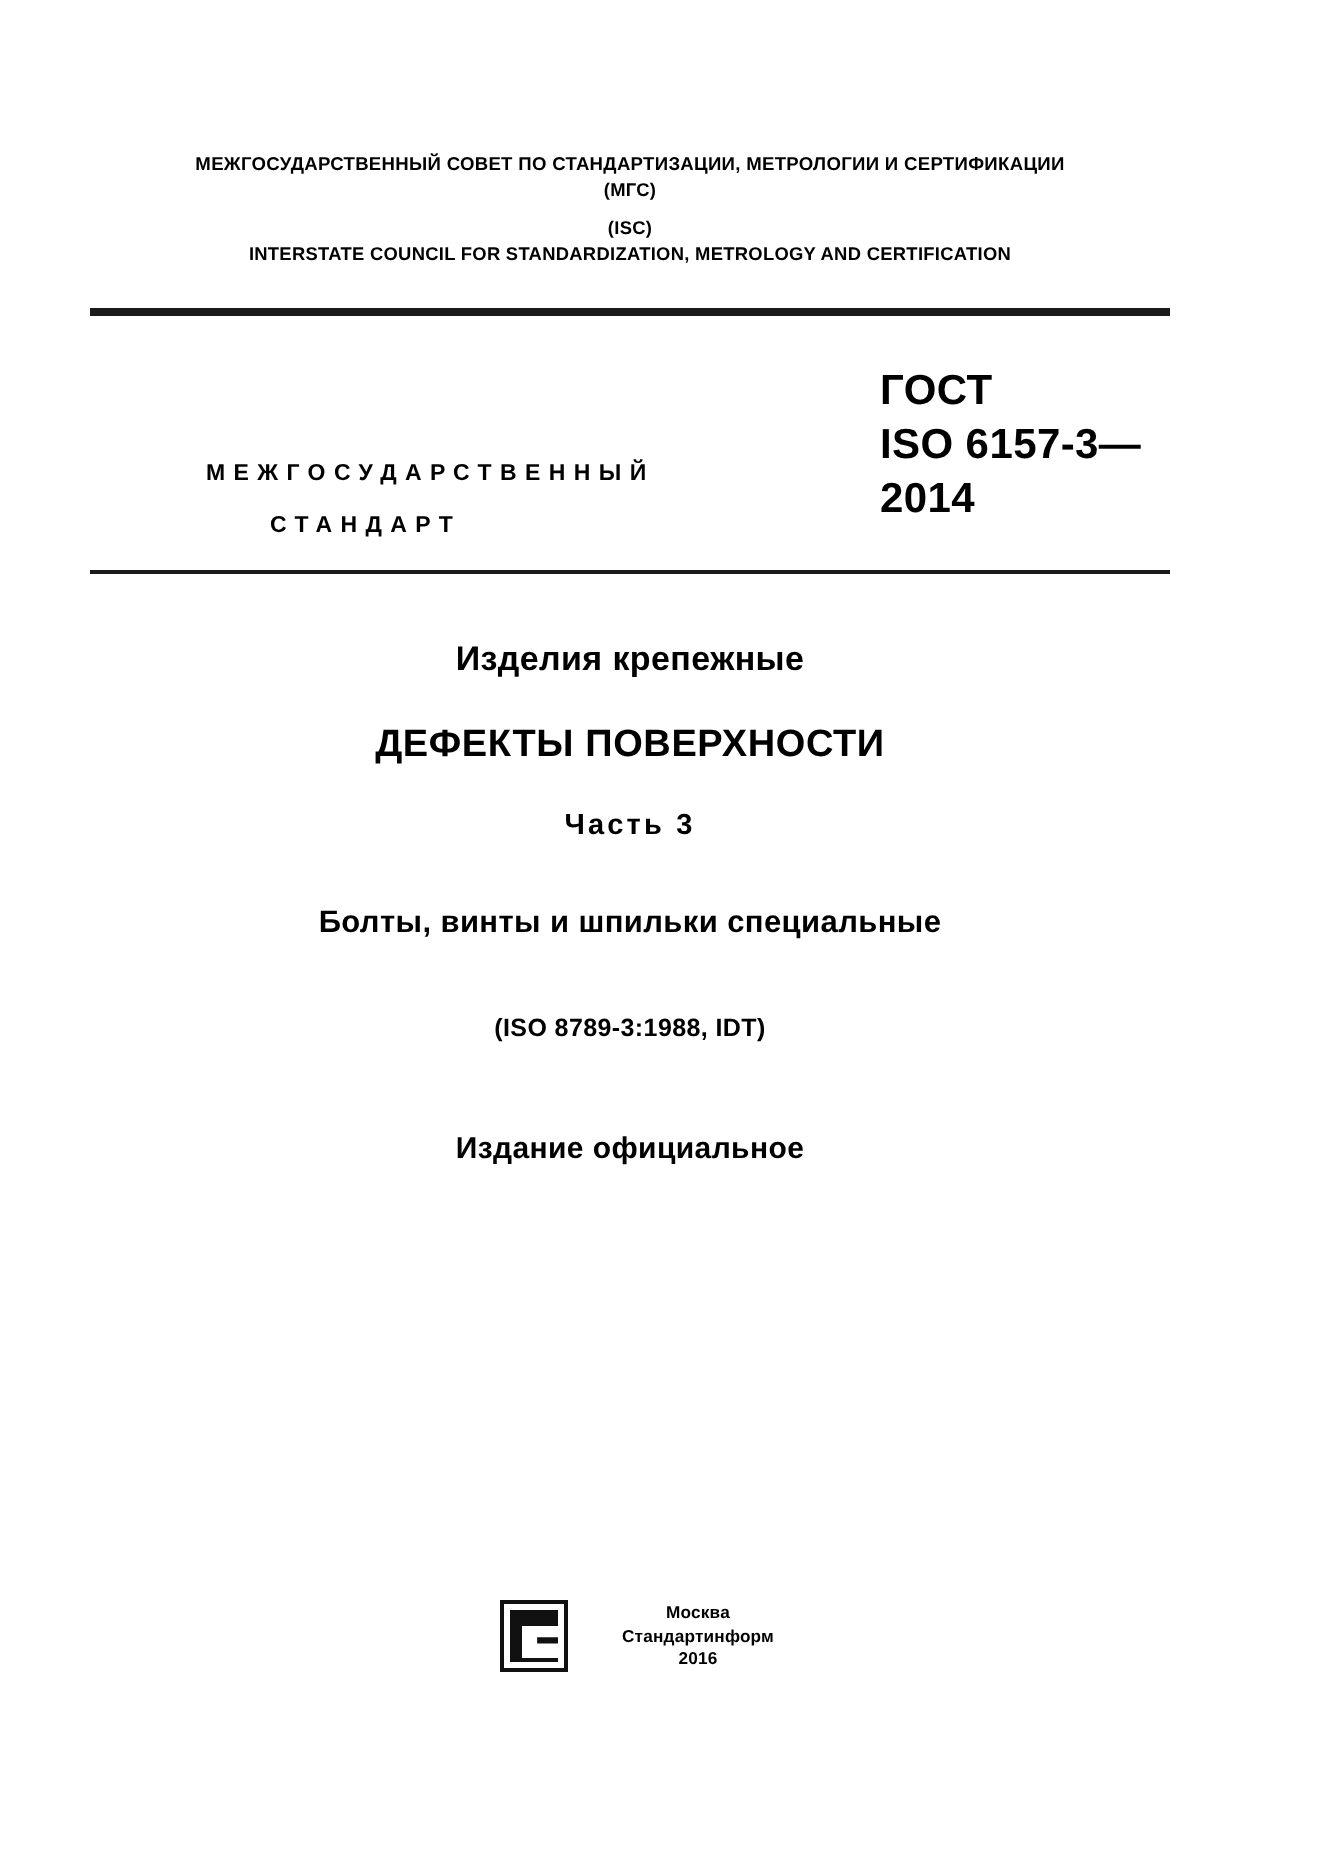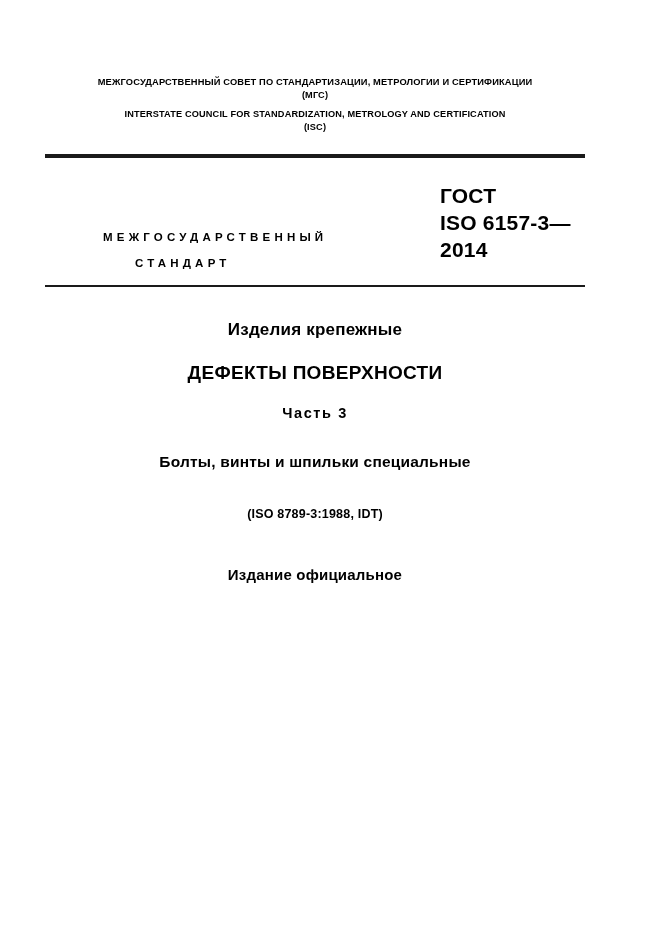--- a/index.html
+++ b/index.html
@@ -205,22 +205,22 @@
 </head>
 <body>
 
 <div class="page">
   <div class="content">
 
     <div class="org-block">
       <div class="org-line ru1">МЕЖГОСУДАРСТВЕННЫЙ СОВЕТ ПО СТАНДАРТИЗАЦИИ, МЕТРОЛОГИИ И СЕРТИФИКАЦИИ</div>
       <div class="org-line">(МГС)</div>
       <div class="org-gap"></div>
+      <div class="org-line">(ISC)</div>
       <div class="org-line">INTERSTATE COUNCIL FOR STANDARDIZATION, METROLOGY AND CERTIFICATION</div>
-      <div class="org-line">(ISC)</div>
     </div>
 
     <div class="rule-thick" id="rule-top"></div>
 
     <div class="std-row">
       <div class="std-left">
         <div class="l1">МЕЖГОСУДАРСТВЕННЫЙ</div>
         <div class="l2">СТАНДАРТ</div>
       </div>
       <div class="std-right">
@@ -234,15 +234,29 @@
 
     <div class="titles">
       <div class="t-line1">Изделия крепежные</div>
       <div class="t-line2">ДЕФЕКТЫ ПОВЕРХНОСТИ</div>
       <div class="t-line3">Часть 3</div>
       <div class="t-line4">Болты, винты и шпильки специальные</div>
       <div class="t-iso">(ISO 8789-3:1988, IDT)</div>
       <div class="t-official">Издание официальное</div>
     </div>
 
+    <div class="publisher">
+      <div class="pub-inner">
+        <div class="logo">
+          <div class="logo-inner">
+            <div class="logo-glyph"></div>
+          </div>
+        </div>
+        <div class="pub-text">
+          <div>Москва</div>
+          <div>Стандартинформ</div>
+          <div>2016</div>
+        </div>
+      </div>
+    </div>
 
   </div>
 </div>
 
 </body></html>

